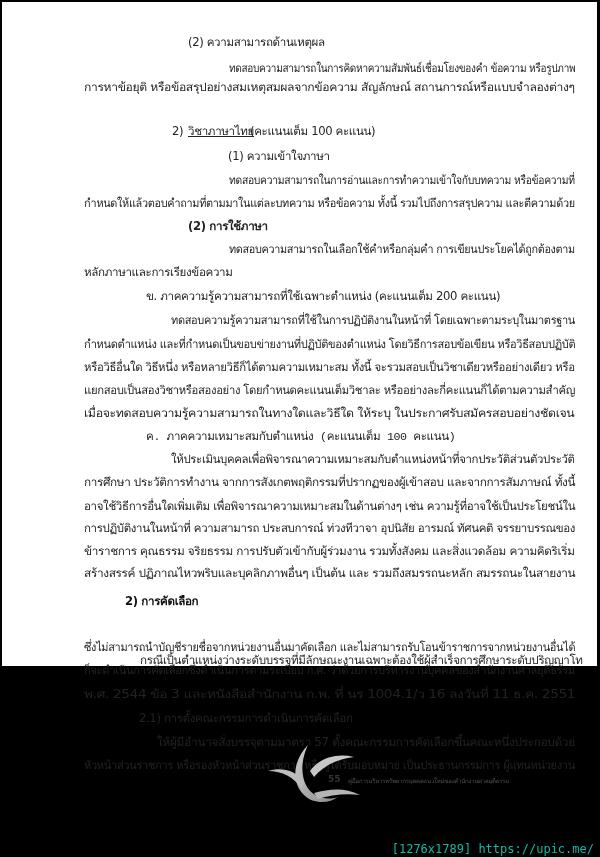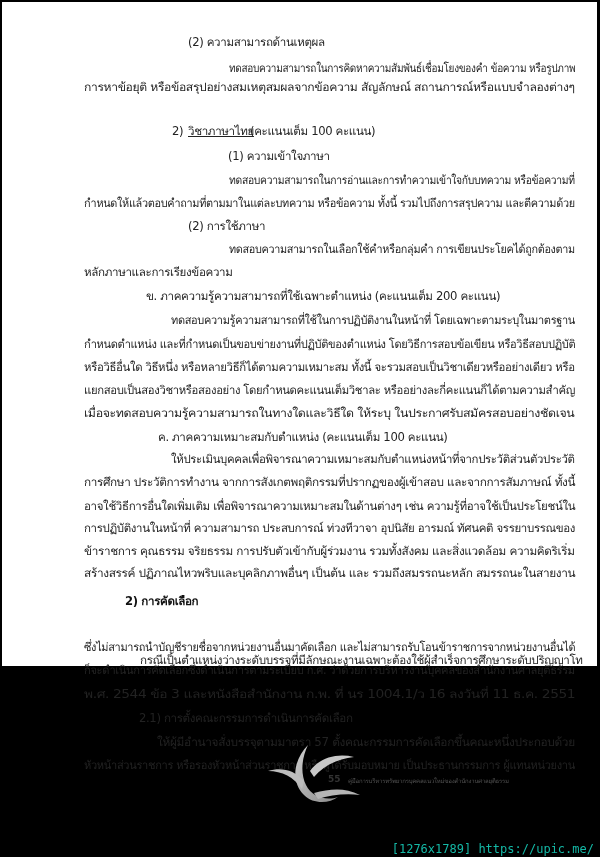--- a/index.html
+++ b/index.html
@@ -20,30 +20,30 @@
   <div id="lines">
       <div class="line" style="left: 186px; top: 33px;">(2) ความสามารถด้านเหตุผล</div>
       <div class="line" style="left: 227px; top: 59px; transform-origin: left top; transform: scaleX(0.865);">ทดสอบความสามารถในการคิดหาความสัมพันธ์เชื่อมโยงของคำ ข้อความ หรือรูปภาพ</div>
       <div class="line" style="left: 82px; top: 78px; transform-origin: left top; transform: scaleX(1.047);">การหาข้อยุติ หรือข้อสรุปอย่างสมเหตุสมผลจากข้อความ สัญลักษณ์ สถานการณ์หรือแบบจำลองต่างๆ</div>
       <div class="line" style="left: 170px; top: 122px;">2)</div>
       <div class="line u" style="left: 186px; top: 122px;">วิชาภาษาไทย</div>
       <div class="line" style="left: 248px; top: 122px;">(คะแนนเต็ม 100 คะแนน)</div>
       <div class="line" style="left: 186px; top: 147px; margin-left: 40px;">(1) ความเข้าใจภาษา</div>
       <div class="line" style="left: 227px; top: 171px; transform-origin: left top; transform: scaleX(0.892);">ทดสอบความสามารถในการอ่านและการทำความเข้าใจกับบทความ หรือข้อความที่</div>
       <div class="line" style="left: 82px; top: 194px; transform-origin: left top; transform: scaleX(0.939);">กำหนดให้แล้วตอบคำถามที่ตามมาในแต่ละบทความ หรือข้อความ ทั้งนี้ รวมไปถึงการสรุปความ และตีความด้วย</div>
-      <div class="line" style="left: 186px; top: 217px;">(2) การใช้ภาษา</div>
+      <div class="line" style="left: 186px; top: 217px; font-weight: bold;">(2) การใช้ภาษา</div>
       <div class="line" style="left: 227px; top: 240px; transform-origin: left top; transform: scaleX(0.935);">ทดสอบความสามารถในเลือกใช้คำหรือกลุ่มคำ การเขียนประโยคได้ถูกต้องตาม</div>
       <div class="line" style="left: 82px; top: 263px;">หลักภาษาและการเรียงข้อความ</div>
       <div class="line" style="left: 144px; top: 287px;">ข. ภาคความรู้ความสามารถที่ใช้เฉพาะตำแหน่ง (คะแนนเต็ม 200 คะแนน)</div>
       <div class="line" style="left: 169px; top: 311px; transform-origin: left top; transform: scaleX(0.948);">ทดสอบความรู้ความสามารถที่ใช้ในการปฏิบัติงานในหน้าที่ โดยเฉพาะตามระบุในมาตรฐาน</div>
       <div class="line" style="left: 82px; top: 335px; transform-origin: left top; transform: scaleX(0.952);">กำหนดตำแหน่ง และที่กำหนดเป็นขอบข่ายงานที่ปฏิบัติของตำแหน่ง โดยวิธีการสอบข้อเขียน หรือวิธีสอบปฏิบัติ</div>
       <div class="line" style="left: 82px; top: 358px; transform-origin: left top; transform: scaleX(0.98);">หรือวิธีอื่นใด วิธีหนึ่ง หรือหลายวิธีก็ได้ตามความเหมาะสม ทั้งนี้ จะรวมสอบเป็นวิชาเดียวหรืออย่างเดียว หรือ</div>
       <div class="line" style="left: 82px; top: 381px; transform-origin: left top; transform: scaleX(0.974);">แยกสอบเป็นสองวิชาหรือสองอย่าง โดยกำหนดคะแนนเต็มวิชาละ หรืออย่างละกี่คะแนนก็ได้ตามความสำคัญ</div>
       <div class="line" style="left: 82px; top: 404px; transform-origin: left top; transform: scaleX(1.067);">เมื่อจะทดสอบความรู้ความสามารถในทางใดและวิธีใด ให้ระบุ ในประกาศรับสมัครสอบอย่างชัดเจน</div>
-      <div class="line" style="left: 156px; top: 428px;">ค. ภาคความเหมาะสมกับตำแหน่ง (คะแนนเต็ม 100 คะแนน)</div>
+      <div class="line" style="left: 144px; top: 428px; font-family: Liberation Mono, monospace;">ค. ภาคความเหมาะสมกับตำแหน่ง (คะแนนเต็ม 100 คะแนน)</div>
       <div class="line" style="left: 169px; top: 450px; transform-origin: left top; transform: scaleX(0.985);">ให้ประเมินบุคคลเพื่อพิจารณาความเหมาะสมกับตำแหน่งหน้าที่จากประวัติส่วนตัวประวัติ</div>
       <div class="line" style="left: 82px; top: 473px; transform-origin: left top; transform: scaleX(1.014);">การศึกษา ประวัติการทำงาน จากการสังเกตพฤติกรรมที่ปรากฏของผู้เข้าสอบ และจากการสัมภาษณ์ ทั้งนี้</div>
       <div class="line" style="left: 82px; top: 497px; transform-origin: left top; transform: scaleX(0.994);">อาจใช้วิธีการอื่นใดเพิ่มเติม เพื่อพิจารณาความเหมาะสมในด้านต่างๆ เช่น ความรู้ที่อาจใช้เป็นประโยชน์ใน</div>
       <div class="line" style="left: 82px; top: 519px; transform-origin: left top; transform: scaleX(0.99);">การปฏิบัติงานในหน้าที่ ความสามารถ  ประสบการณ์ ท่วงทีวาจา อุปนิสัย อารมณ์ ทัศนคติ จรรยาบรรณของ</div>
       <div class="line" style="left: 82px; top: 542px; transform-origin: left top; transform: scaleX(1.014);">ข้าราชการ คุณธรรม จริยธรรม การปรับตัวเข้ากับผู้ร่วมงาน รวมทั้งสังคม และสิ่งแวดล้อม ความคิดริเริ่ม</div>
       <div class="line" style="left: 82px; top: 564px; transform-origin: left top; transform: scaleX(1.023);">สร้างสรรค์ ปฏิภาณไหวพริบและบุคลิกภาพอื่นๆ เป็นต้น และ รวมถึงสมรรถนะหลัก สมรรถนะในสายงาน</div>
       <div class="line b" style="left: 123px; top: 592px;">2)  การคัดเลือก</div>
       <div class="line" style="left: 138px; top: 651px;">กรณีเป็นตำแหน่งว่างระดับบรรจุที่มีลักษณะงานเฉพาะต้องใช้ผู้สำเร็จการศึกษาระดับปริญญาโท</div>
       <div class="line" style="left: 82px; top: 638px; transform-origin: left top; transform: scaleX(0.946);">ซึ่งไม่สามารถนำบัญชีรายชื่อจากหน่วยงานอื่นมาคัดเลือก และไม่สามารถรับโอนข้าราชการจากหน่วยงานอื่นได้</div>
       <div class="line" style="left: 82px; top: 661px; transform-origin: left top; transform: scaleX(0.959);">ก็จะดำเนินการคัดเลือกซึ่งดำเนินการตามระเบียบ ก.ศ. ว่าด้วยการบริหารงานบุคคลของสำนักงานศาลยุติธรรม</div>

